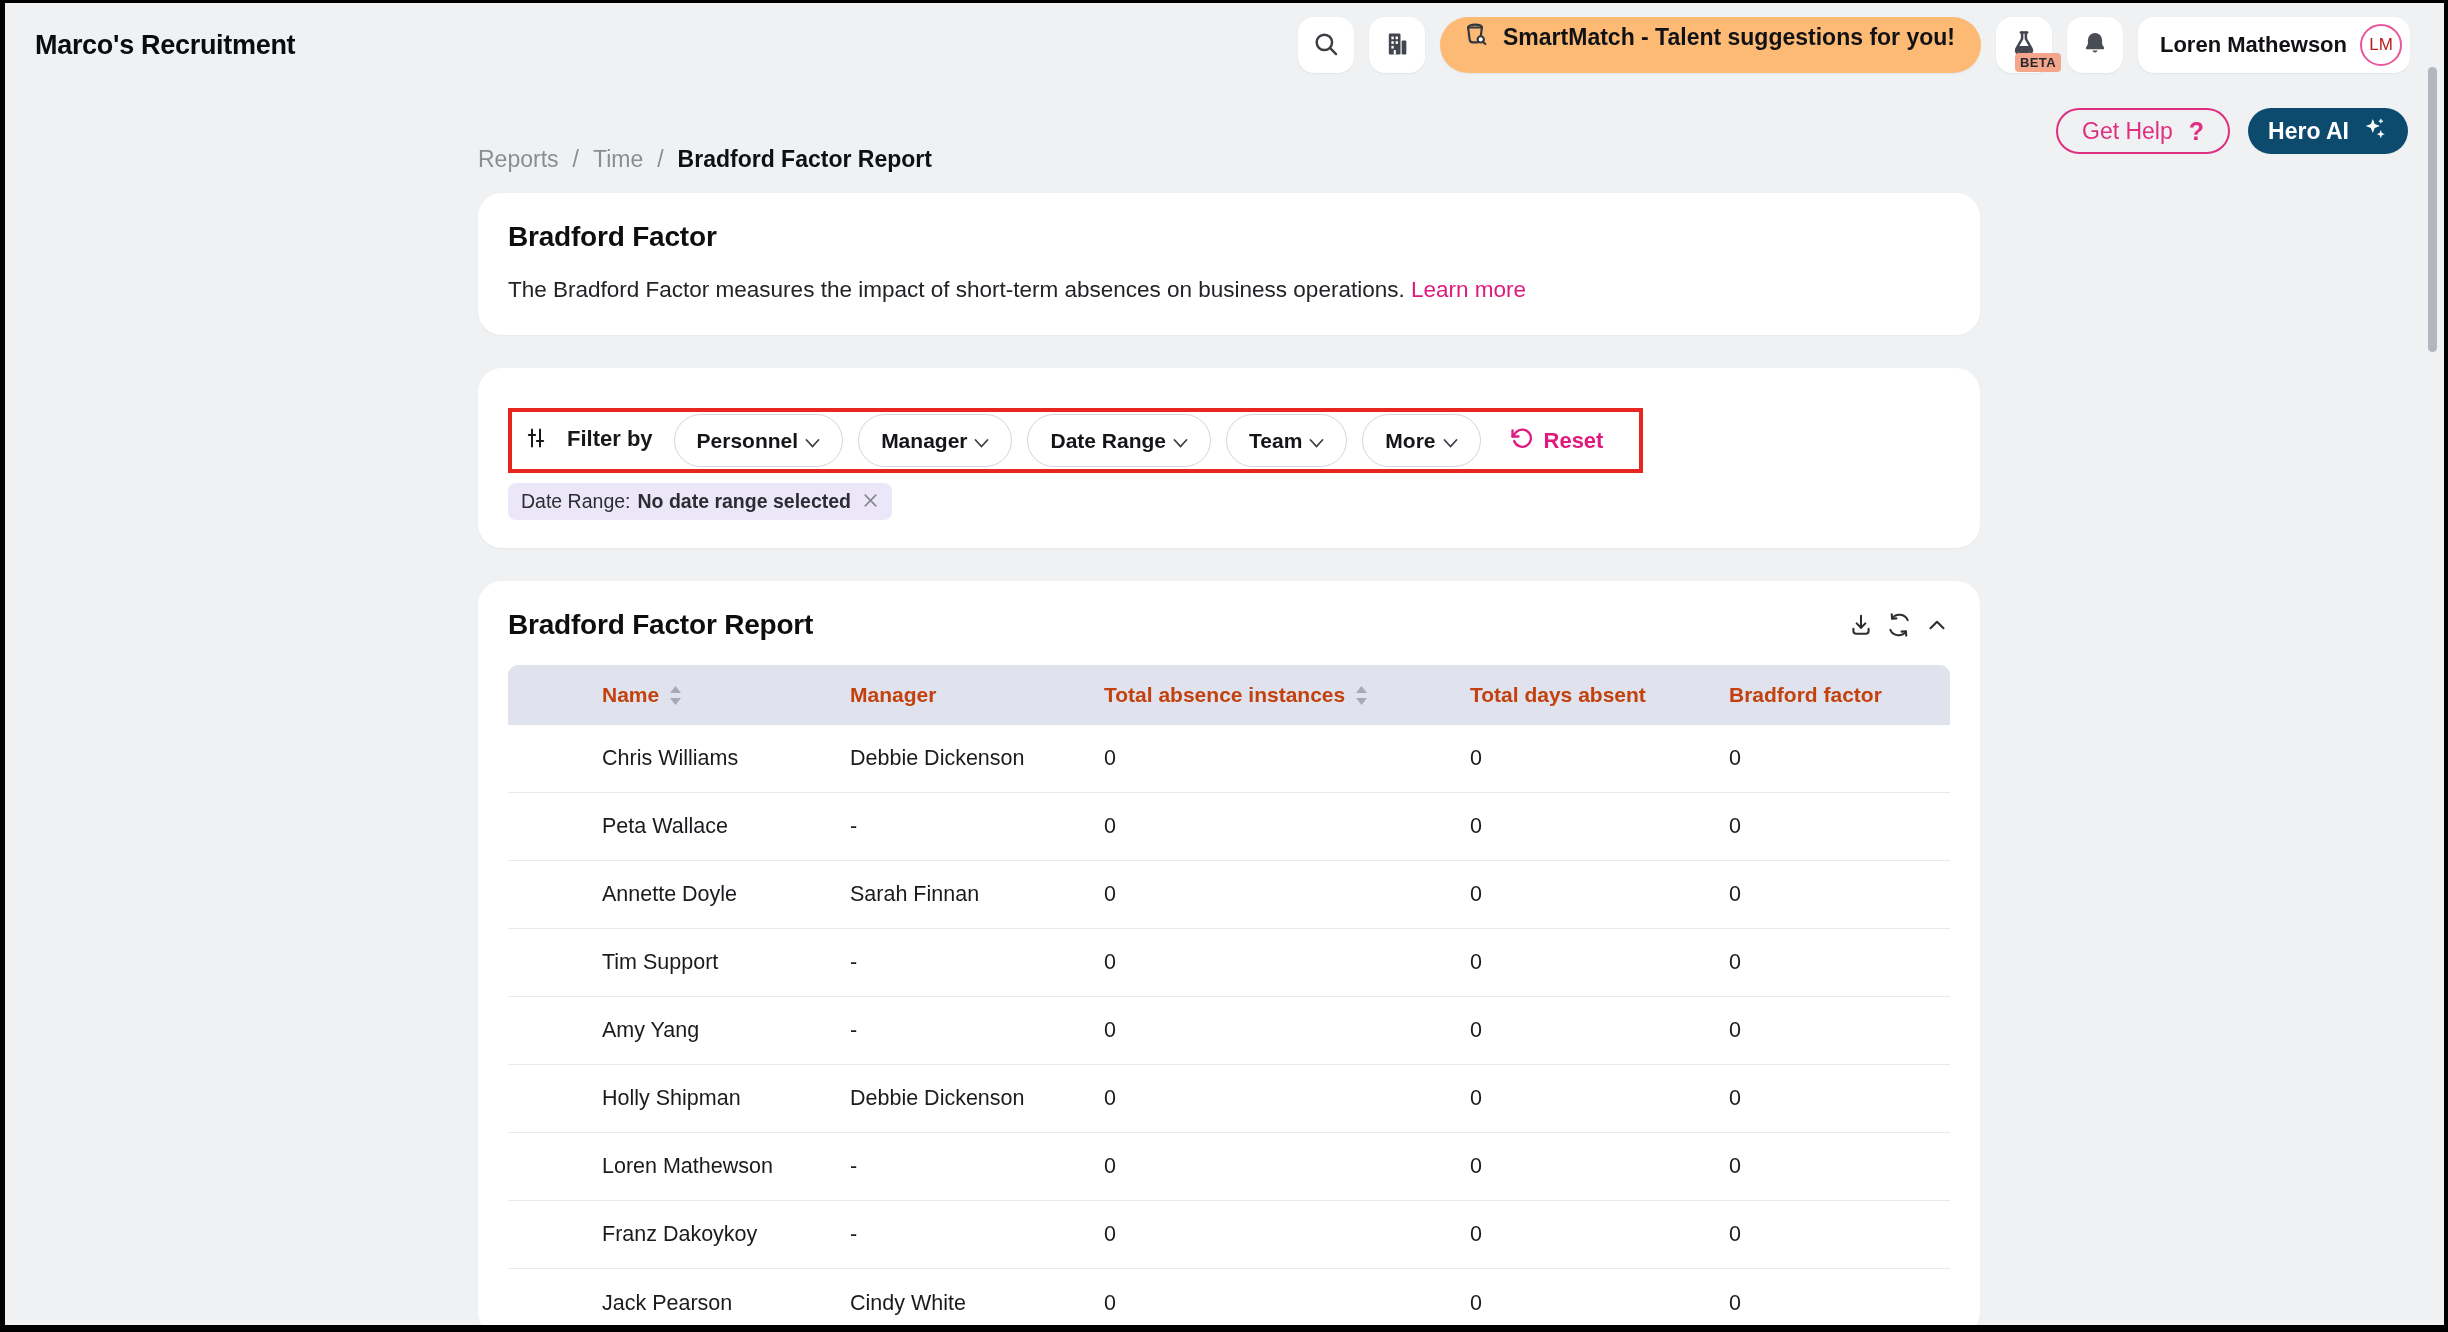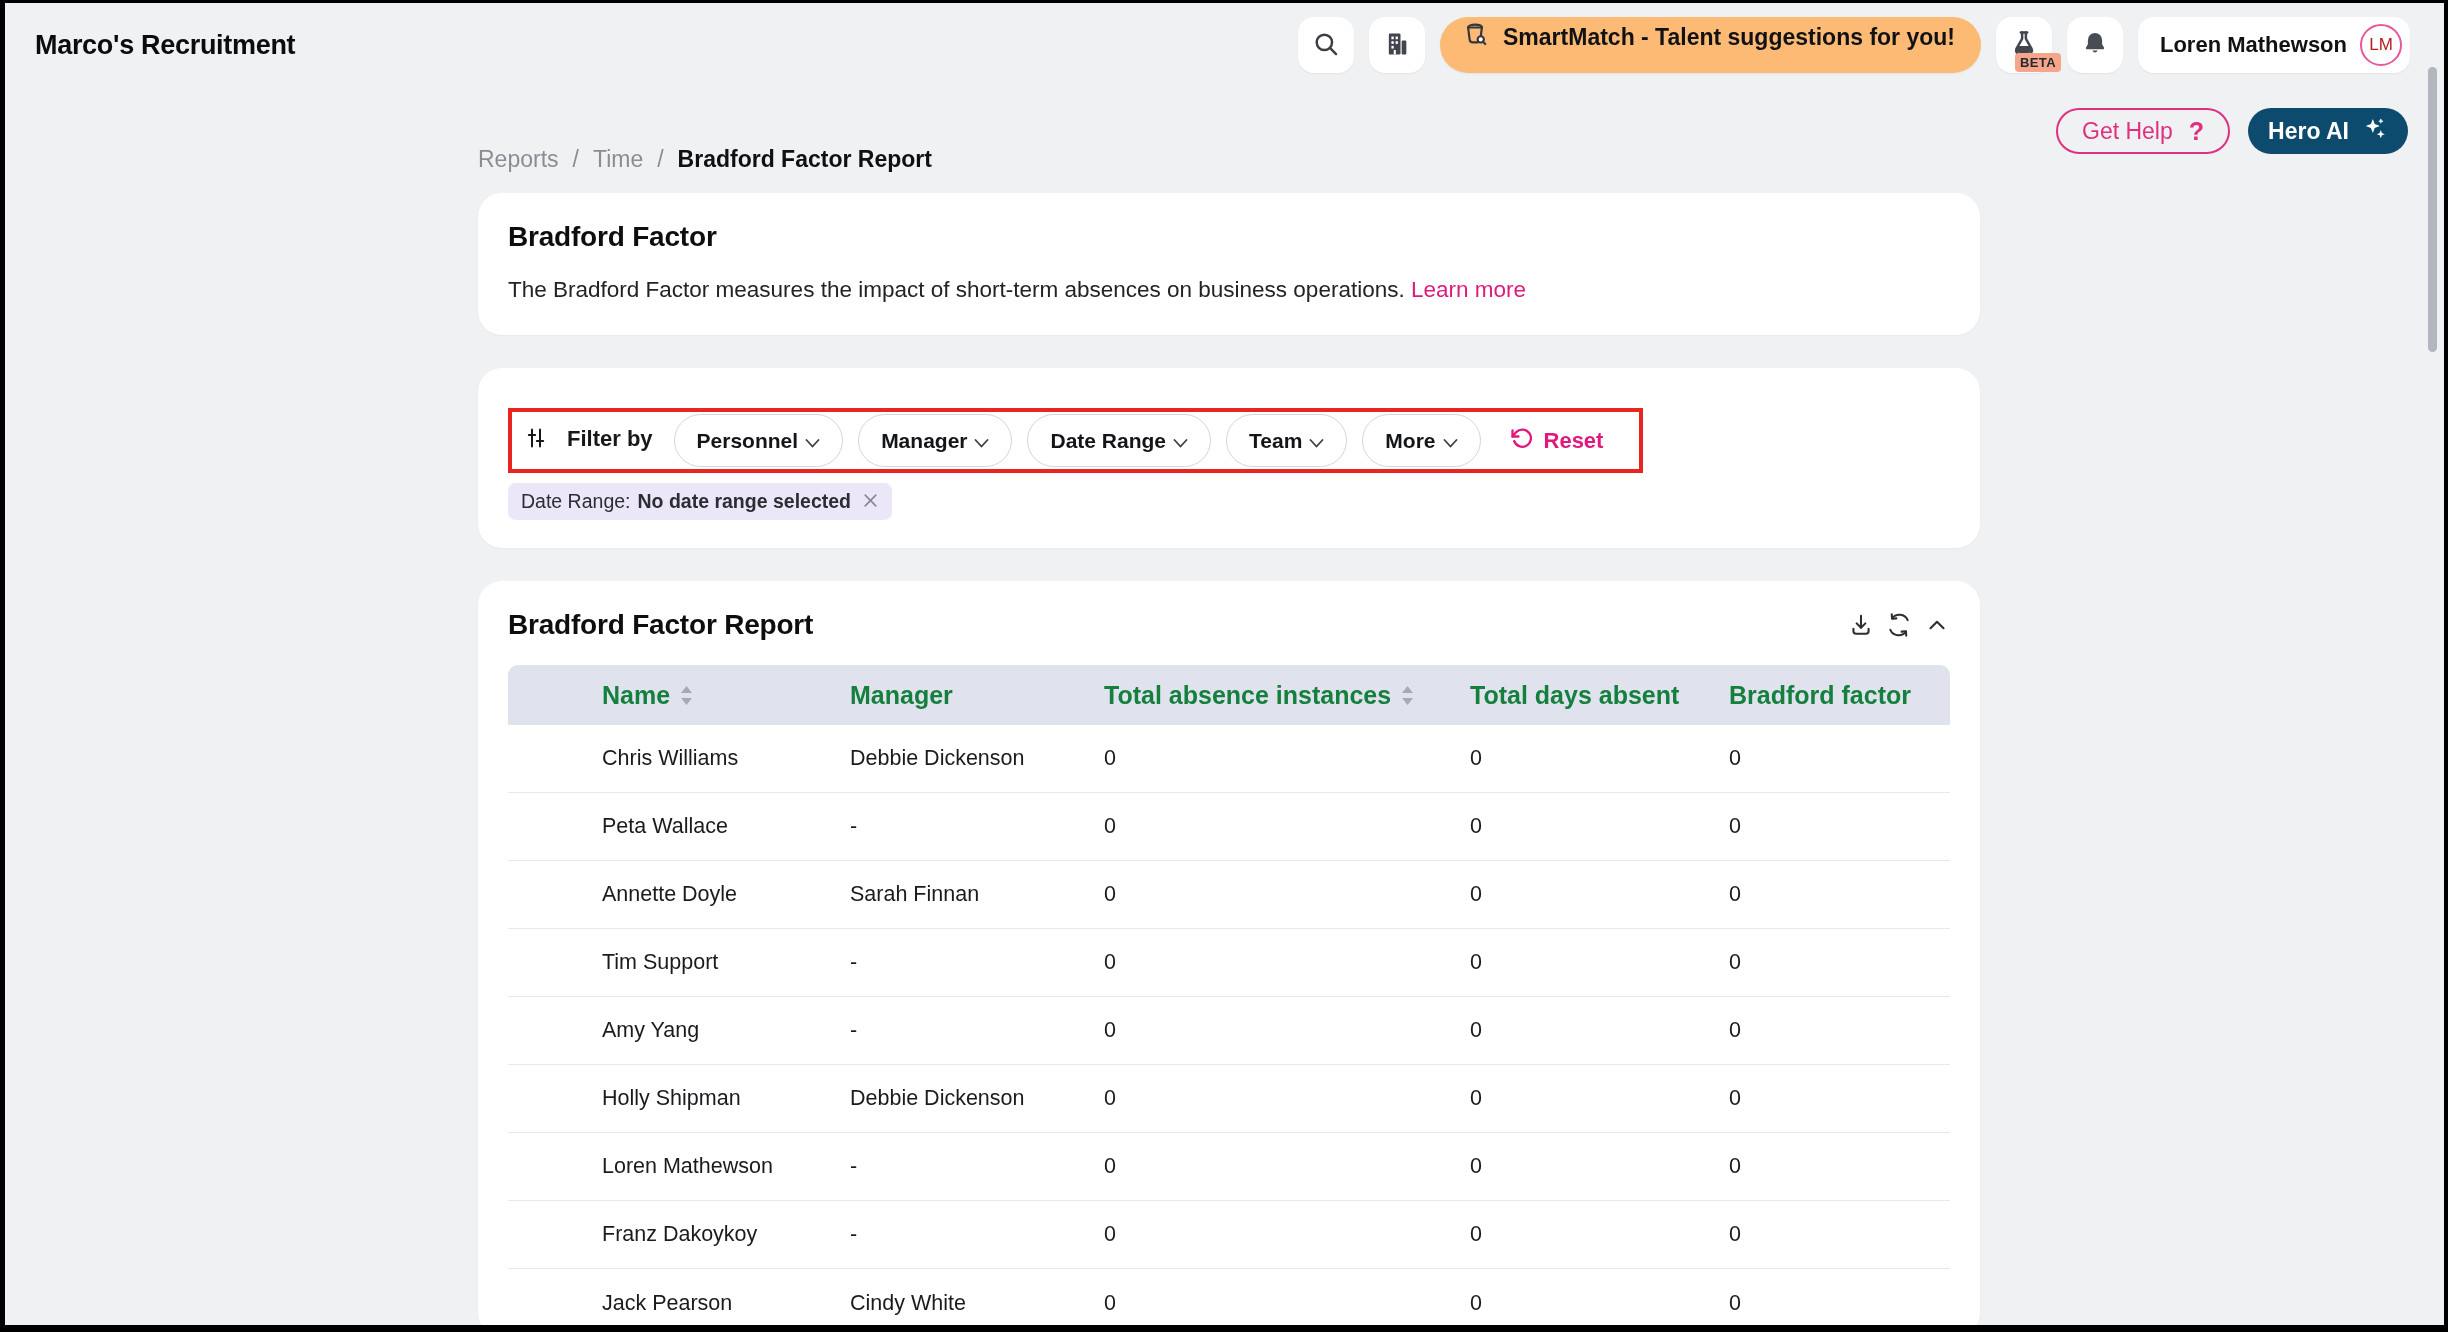--- a/index.html
+++ b/index.html
@@ -62,21 +62,21 @@
   .tag b { font-weight:700; }
   .tag-close { background:none; border:none; display:flex; align-items:center; padding:0 0 0 4px; }
 
   
   .report { padding-bottom:0; }
   .report-head { display:flex; justify-content:space-between; align-items:center; }
   .report-icons { display:flex; align-items:center; gap:12px; }
   .ricon { background:none; border:none; padding:0; display:flex; align-items:center; }
   .table { margin-top:24px; }
   .thead, .trow { display:grid; grid-template-columns:94px 248px 254px 366px 259px 1fr; align-items:center; }
-  .thead { height:60px; background:#e0e3ee; border-radius:10px 10px 0 0; font-weight:700; font-size:25px; color:#15803d; }
+  .thead { height:60px; background:#e0e3ee; border-radius:10px 10px 0 0; font-weight:700; font-size:21px; color:#c2410c; }
   .th { display:flex; align-items:center; gap:10px; }
   .sort { display:flex; align-items:center; }
   .trow { height:68px; border-bottom:1px solid #e8e9ec; font-size:21.5px; color:#1a1b1e; }
   .trow:last-child { border-bottom:none; }
 </style>
 </head>
 <body>
 
 <div class="frame">
 

